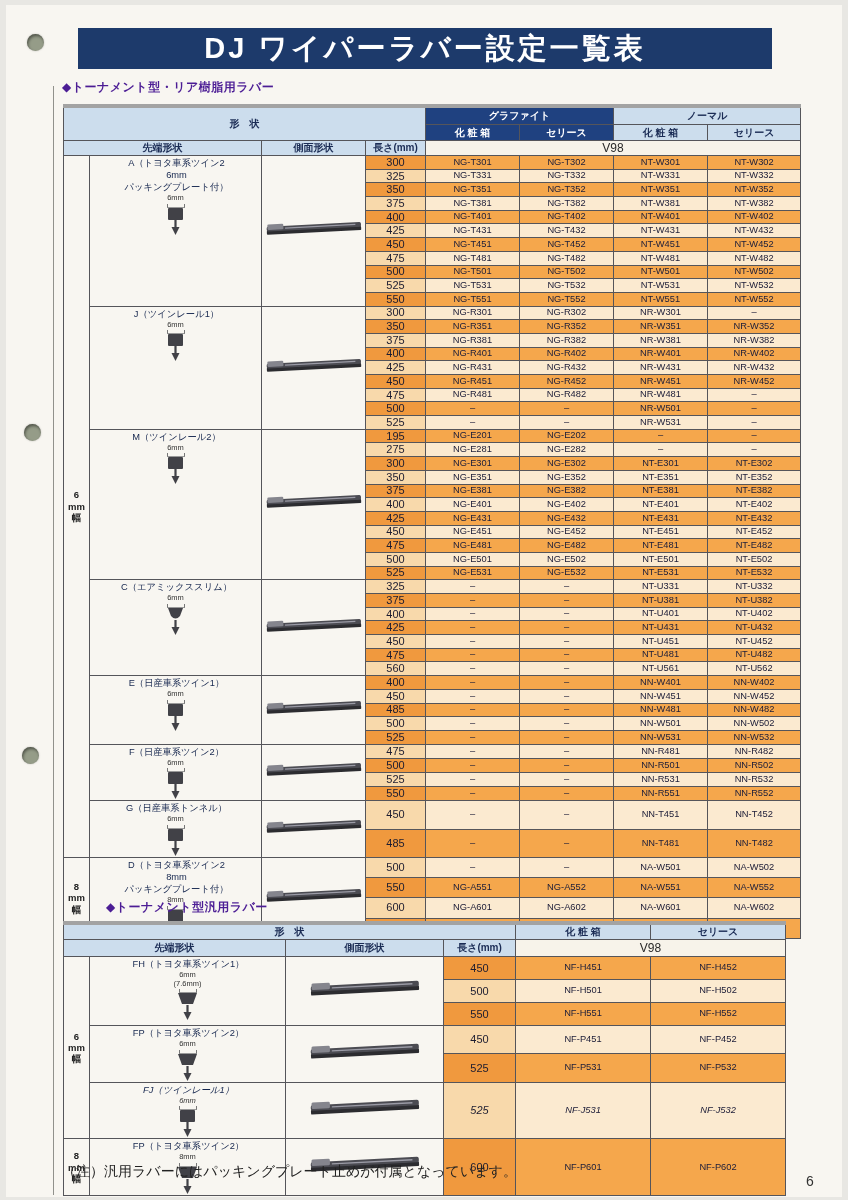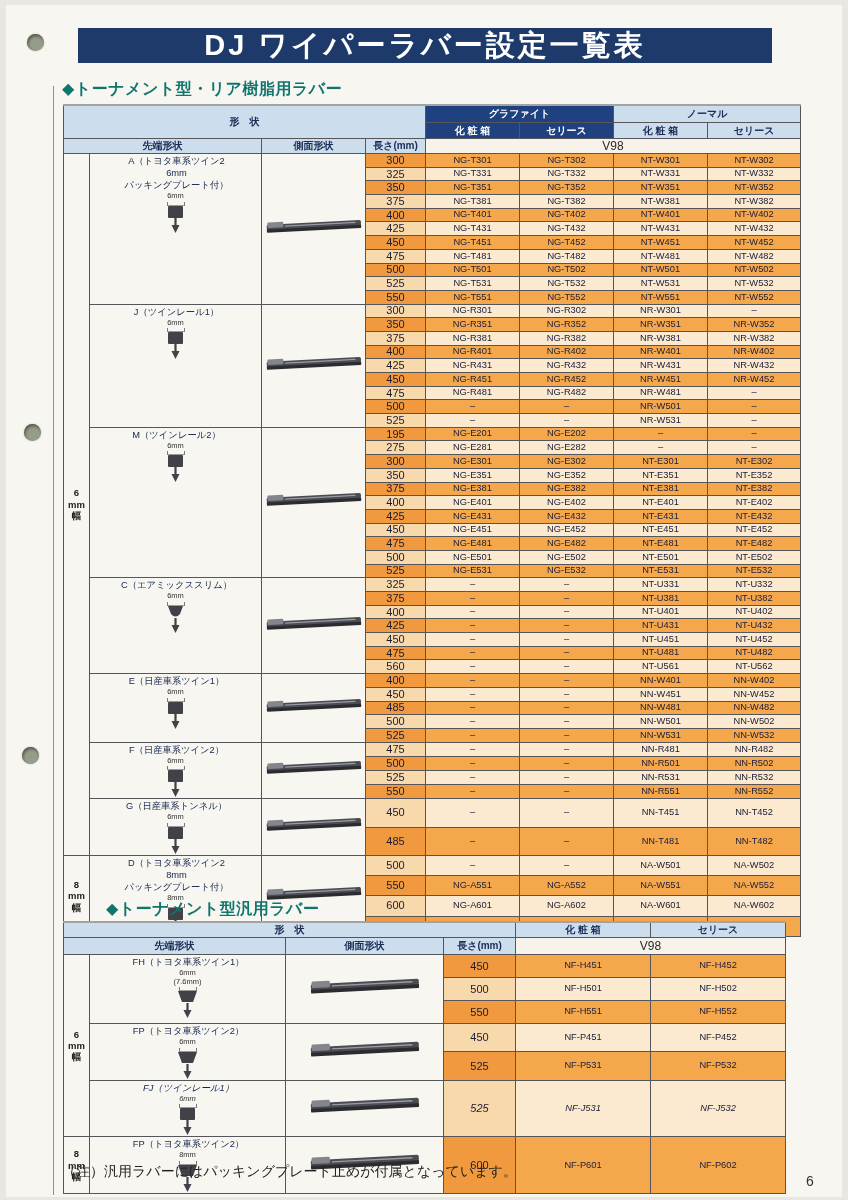--- a/index.html
+++ b/index.html
@@ -7,27 +7,27 @@
     width:848px;height:1200px;position:relative;overflow:hidden;
     background:#e8e7e3;
     font-family:"Liberation Sans","DejaVu Sans",sans-serif;
   }
   .sheet{position:absolute;left:6px;top:5px;width:836px;height:1192px;background:#f8f6f1;}
   .edge-line{position:absolute;left:53px;top:86px;width:1px;height:1109px;background:#6f6f6a;opacity:.75;}
   .hole{position:absolute;width:17px;height:17px;border-radius:50%;
     background:#959c88;box-shadow:inset 1px 2px 3px rgba(0,0,0,.45),0 0 2px rgba(0,0,0,.25);}
   #hole1{left:27px;top:34px;} #hole2{left:24px;top:424px;} #hole3{left:22px;top:747px;}
 
-  .title-bar{position:absolute;left:78px;top:28px;width:694px;height:35px;
+  .title-bar{position:absolute;left:78px;top:28px;width:694px;height:41px;
     background:#1d3a6b;color:#ffffff;display:flex;align-items:center;justify-content:center;
     font-size:29px;font-weight:bold;letter-spacing:3px;}
-  .sec{position:absolute;font-size:16px;font-weight:bold;color:#0f766e;letter-spacing:.5px;}
+  .sec{position:absolute;font-size:12px;font-weight:bold;color:#4c1d95;letter-spacing:.5px;}
   #sec1{left:62px;top:79px;} #sec2{left:62px;top:899px;margin-left:44px;}
 
-  table{border-collapse:collapse;table-layout:fixed;position:absolute;background:#7f1d1d;border-top:2px solid #a3a3a3;}
+  table{border-collapse:collapse;table-layout:fixed;position:absolute;background:#7f1d1d;border-top:4px solid #a3a3a3;}
   #table1{left:63px;top:104px;width:737px;}
   #table2{left:63px;top:921px;width:722px;}
   th,td{border:1px solid #55555a;padding:0 2px;overflow:hidden;white-space:nowrap;}
   thead th{font-size:10px;line-height:1;}
   .hn{background:#1f4180;color:#ffffff;font-weight:bold;}
   .hb{background:#ccdded;color:#1b2c55;font-weight:bold;}
   .v98{background:#f7f3ea;color:#2a2a2a;font-weight:normal;font-size:12px;}
   #table1 thead tr:nth-child(1) th{height:16px;}
   #table1 thead tr:nth-child(2) th{height:15px;}
   #table1 thead tr:nth-child(3) th{height:14px;}

